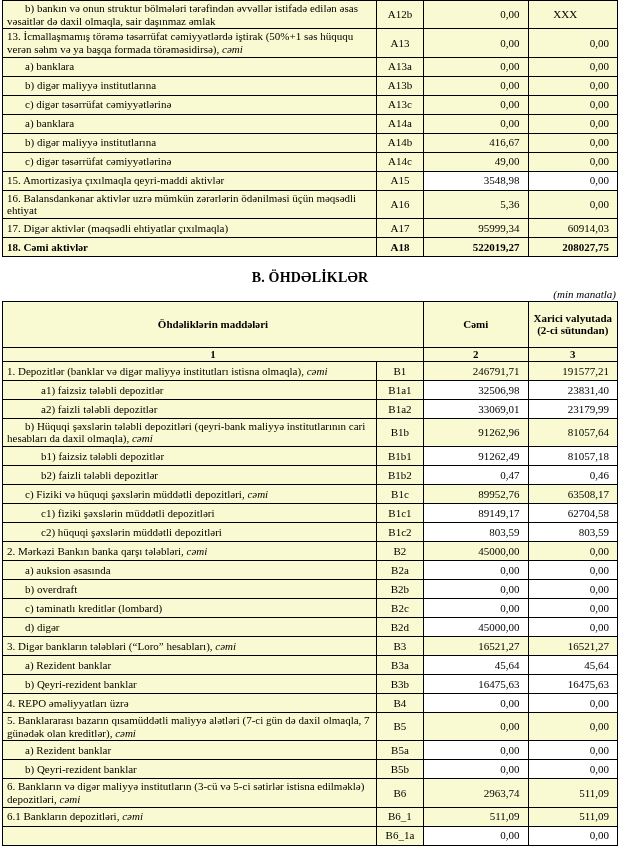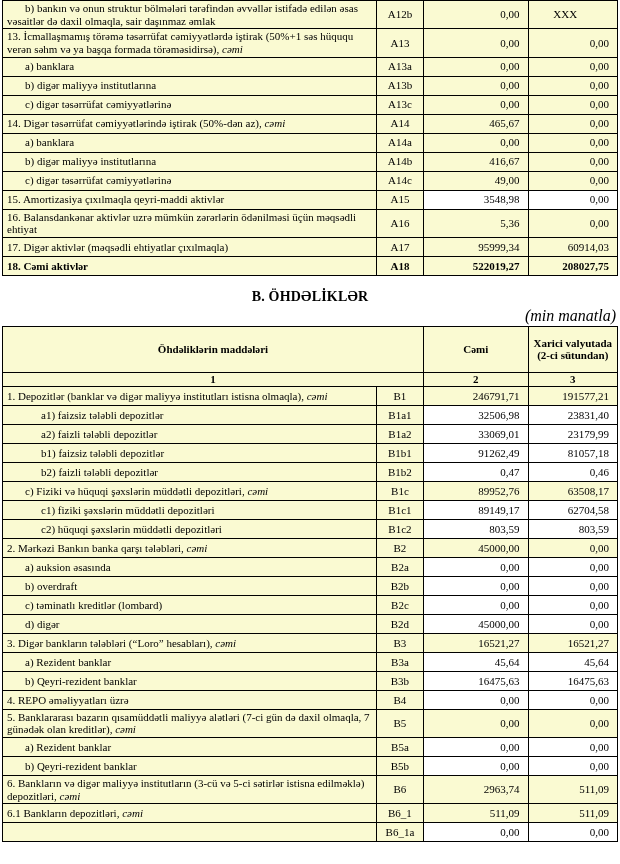--- a/index.html
+++ b/index.html
@@ -18,21 +18,21 @@
   .c-code{text-align:center;}
   .c-val{text-align:right;padding-right:8px;}
   .c-val.white{background:var(--cell-white,#fff);}
   .c-val.center{text-align:center;padding-right:18px;}
   tr.bold td{font-weight:bold;}
   thead th{font-weight:bold;text-align:center;vertical-align:middle;}
   .hdr-main{height:46px;}
   .hdr-num th{height:13px;padding:0 3px;}
   .section-title{text-align:center;font-weight:bold;font-size:14px;
                  margin:13px 0 2px 0;letter-spacing:.2px;}
-  .unit-note{text-align:right;font-style:italic;font-size:16px;margin:0 4px 1px 0;}
+  .unit-note{text-align:right;font-style:italic;font-size:11px;margin:0 4px 1px 0;}
 </style>
 </head>
 <body>
 
 <div class="page">
 
   <table aria-label="assets">
     <colgroup>
         <col class="c1">
         <col class="c2">
@@ -61,26 +61,20 @@
         <tr>
           <td class="c-label ind1"><span>b) digər maliyyə institutlarına</span></td>
           <td class="c-code">A13b</td>
           <td class="c-val">0,00</td>
           <td class="c-val">0,00</td>
         </tr>
         <tr>
           <td class="c-label ind1"><span>c) digər təsərrüfat cəmiyyətlərinə</span></td>
           <td class="c-code">A13c</td>
           <td class="c-val">0,00</td>
-          <td class="c-val">0,00</td>
-        </tr>
-        <tr>
-          <td class="c-label ind0"><span>14. Digər təsərrüfat cəmiyyətlərində iştirak (50%-dən az), </span><i>cəmi</i></td>
-          <td class="c-code">A14</td>
-          <td class="c-val">465,67</td>
           <td class="c-val">0,00</td>
         </tr>
         <tr>
           <td class="c-label ind1"><span>a) banklara</span></td>
           <td class="c-code">A14a</td>
           <td class="c-val">0,00</td>
           <td class="c-val">0,00</td>
         </tr>
         <tr>
           <td class="c-label ind1"><span>b) digər maliyyə institutlarına</span></td>
@@ -156,20 +150,26 @@
           <td class="c-val white">32506,98</td>
           <td class="c-val white">23831,40</td>
         </tr>
         <tr>
           <td class="c-label ind2"><span>a2) faizli tələbli depozitlər</span></td>
           <td class="c-code">B1a2</td>
           <td class="c-val white">33069,01</td>
           <td class="c-val white">23179,99</td>
         </tr>
         <tr>
+          <td class="c-label ind1"><span>b) Hüquqi şəxslərin tələbli depozitləri (qeyri-bank maliyyə institutlarının cari hesabları da daxil olmaqla), </span><i>cəmi</i></td>
+          <td class="c-code">B1b</td>
+          <td class="c-val">91262,96</td>
+          <td class="c-val">81057,64</td>
+        </tr>
+        <tr>
           <td class="c-label ind2"><span>b1) faizsiz tələbli depozitlər</span></td>
           <td class="c-code">B1b1</td>
           <td class="c-val white">91262,49</td>
           <td class="c-val white">81057,18</td>
         </tr>
         <tr>
           <td class="c-label ind2"><span>b2) faizli tələbli depozitlər</span></td>
           <td class="c-code">B1b2</td>
           <td class="c-val white">0,47</td>
           <td class="c-val white">0,46</td>

